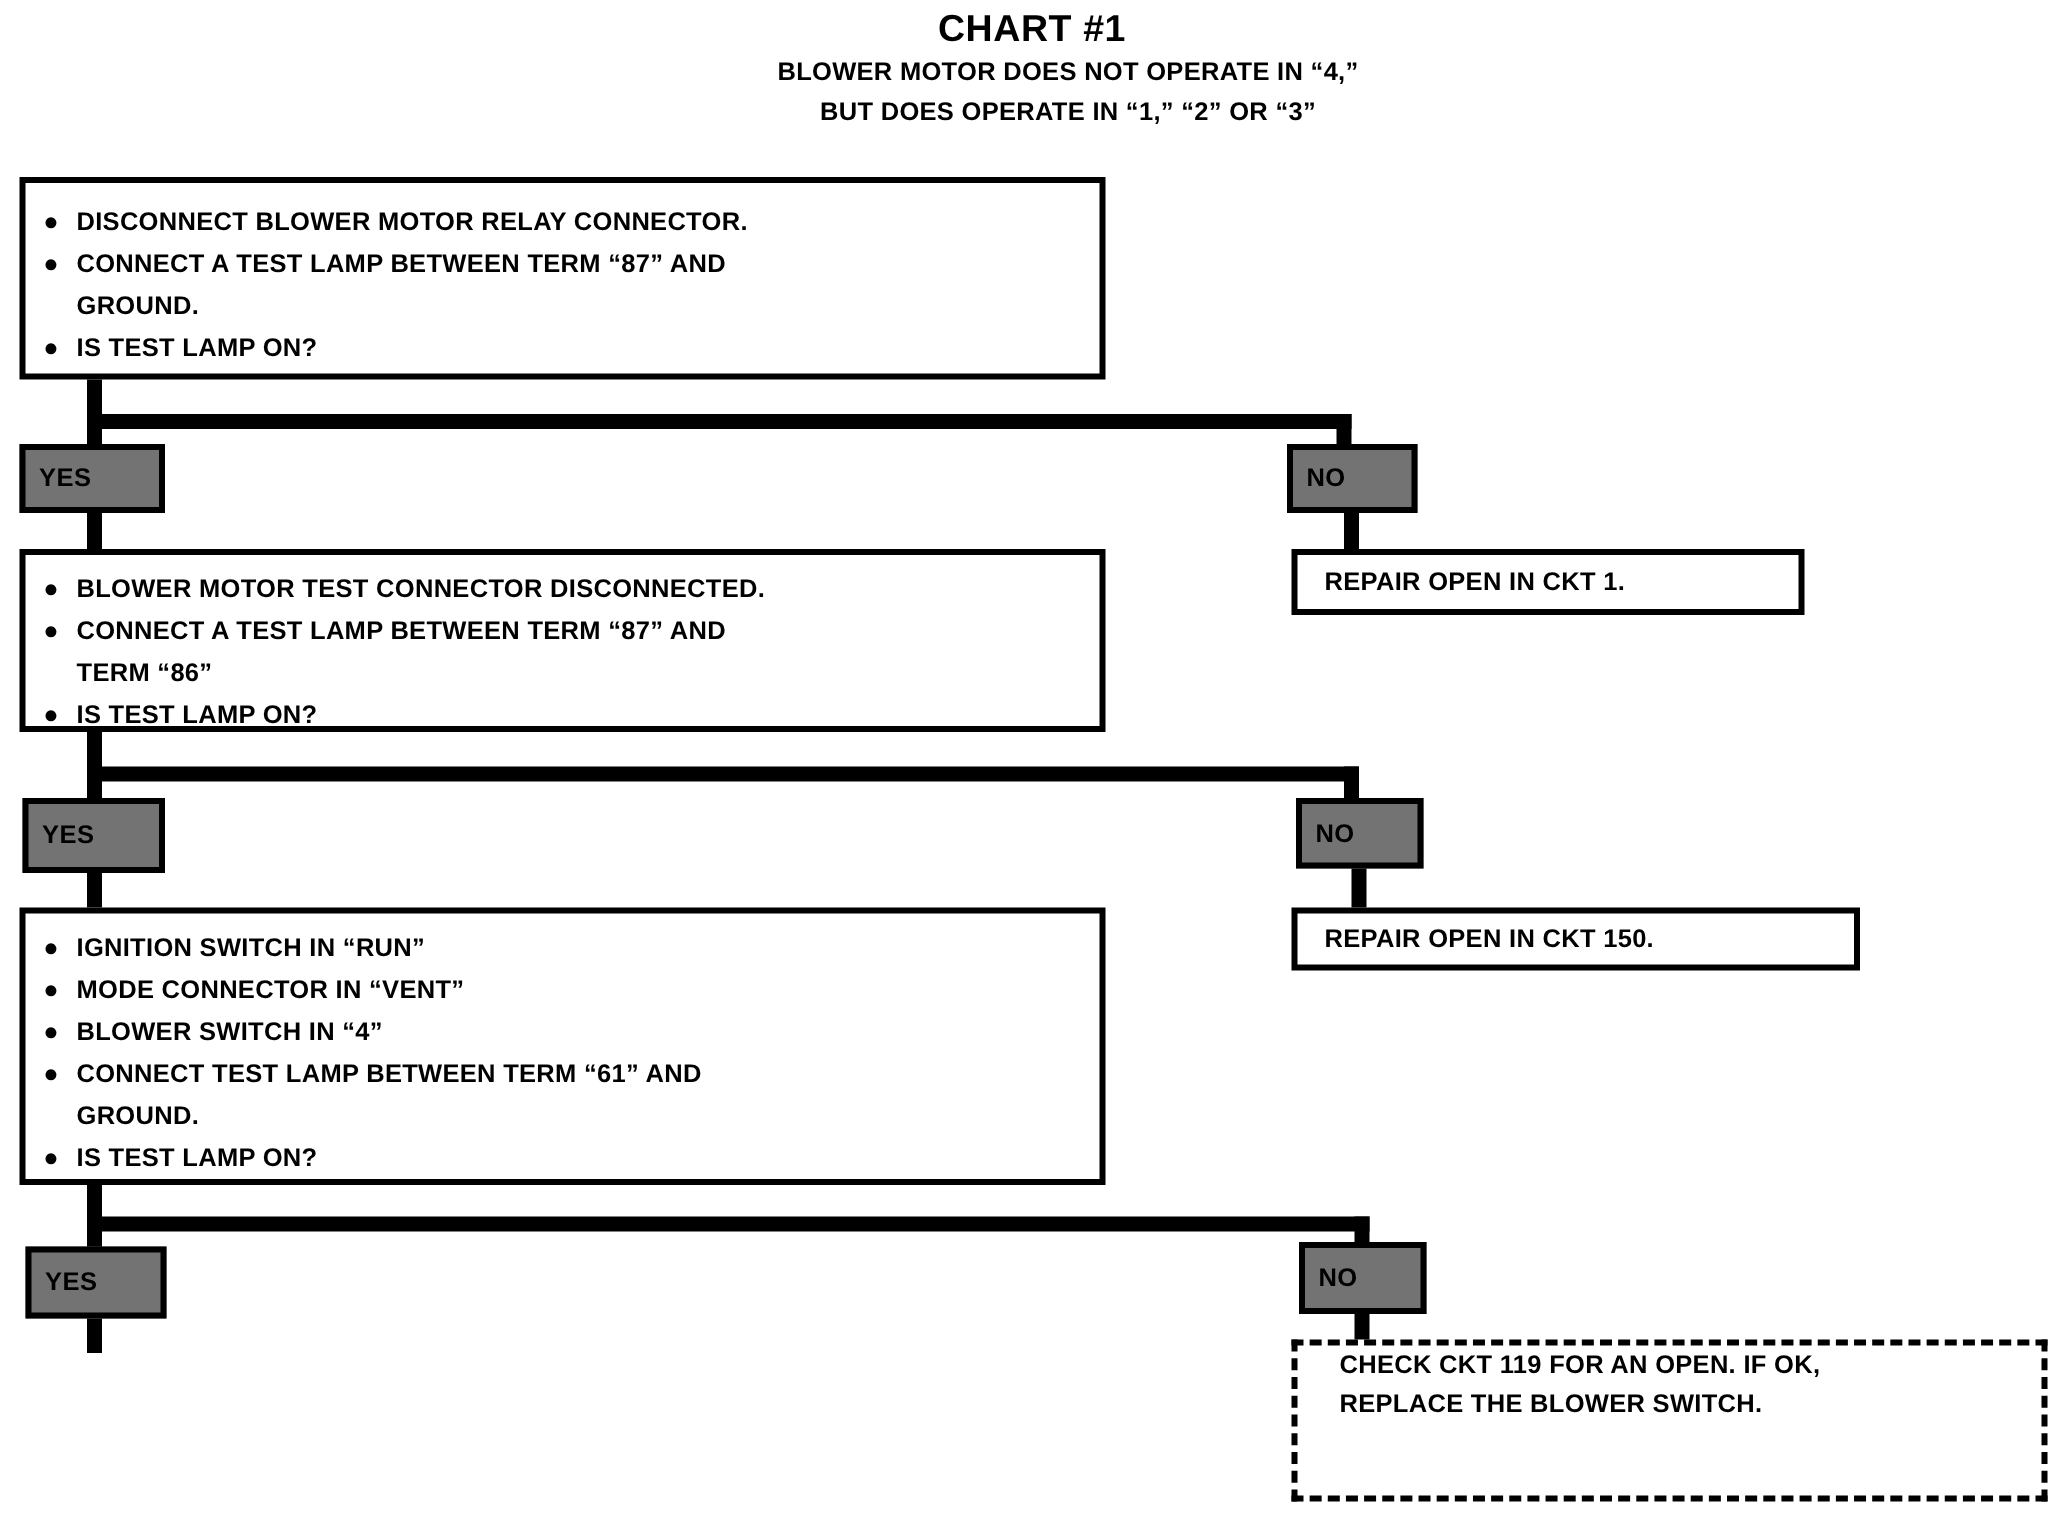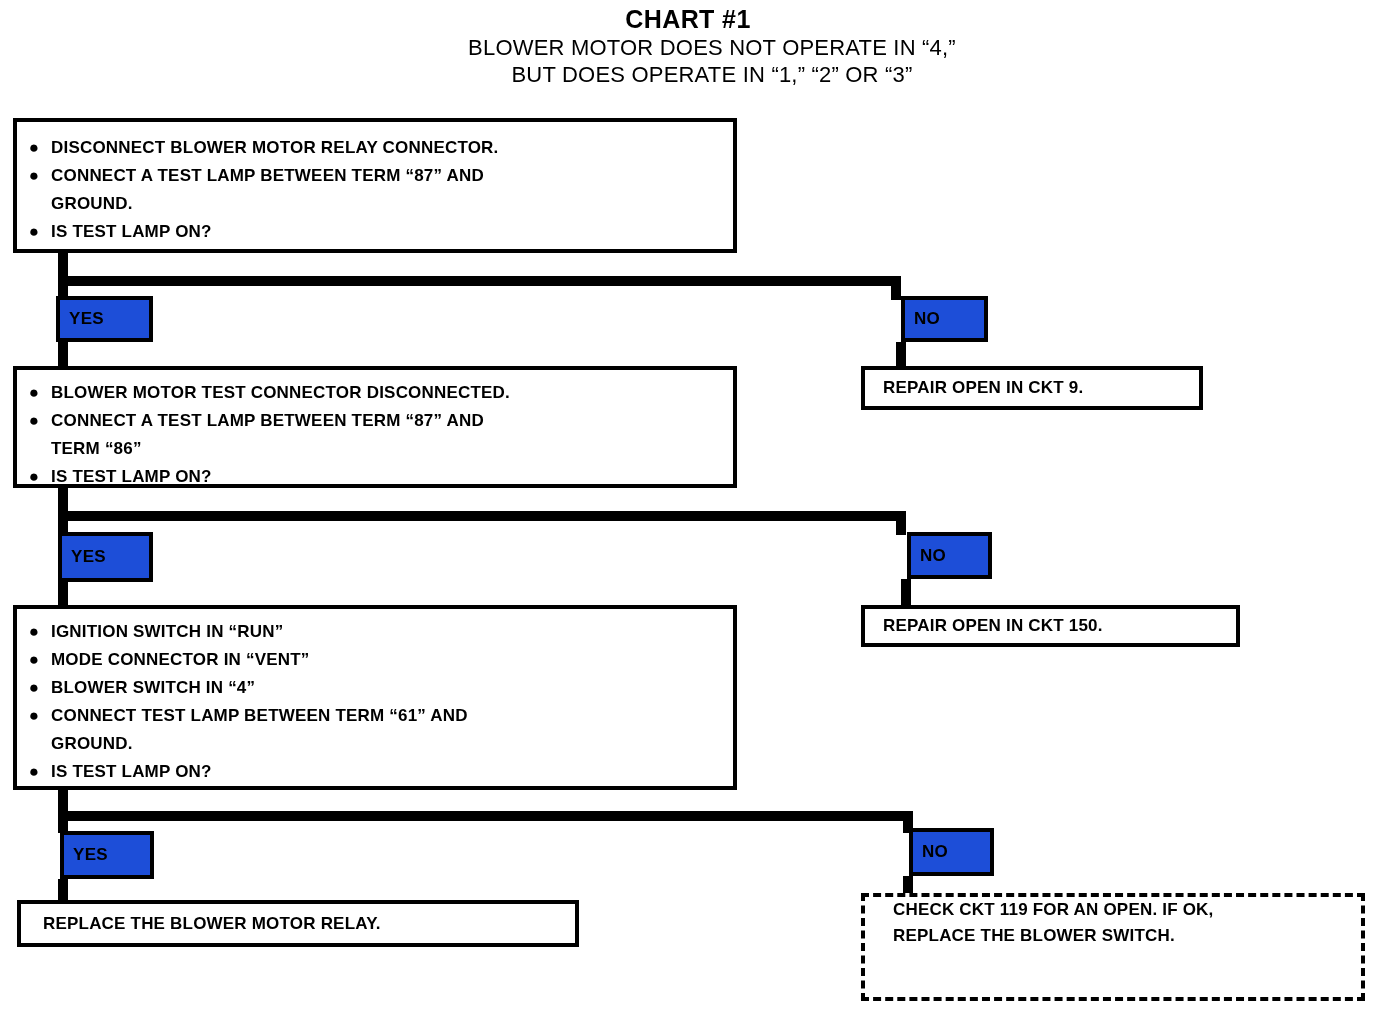--- a/index.html
+++ b/index.html
@@ -27,22 +27,22 @@
     width: 1376px;
     text-align: center;
   }
   .title-main {
     font-size: 25px;
     font-weight: bold;
     letter-spacing: 0.4px;
     line-height: 30px;
   }
   .title-sub {
-    font-size: 22px;
-    font-weight: normal;
+    font-size: 17px;
+    font-weight: bold;
     letter-spacing: 0.2px;
     line-height: 27px;
     padding-left: 48px;
   }
 
   
   .box {
     position: absolute;
     box-sizing: border-box;
     border: 4px solid #000000;
@@ -85,24 +85,23 @@
     letter-spacing: 0.2px;
     line-height: 26px;
     white-space: pre-line;
   }
 
   
   .branch-box {
     position: absolute;
     box-sizing: border-box;
     border: 4px solid #000000;
-    background: #1d4ed8;
+    background: #737373;
     display: flex;
     align-items: center;
-    margin-left: 43px;
   }
   .branch-label {
     font-size: 17px;
     font-weight: bold;
     letter-spacing: 0.3px;
     padding-left: 9px;
   }
 
   
   .conn-v {
@@ -173,21 +172,21 @@
 TERM “86”</span>
       </div>
       <div class="bullet-row">
         <span class="bullet-dot">●</span>
         <span class="bullet-text">IS TEST LAMP ON?</span>
       </div>
     </div>
   </div>
 
   <div class="box" style="left:861px; top:366px; width:342px; height:44px; display:flex; align-items:center; padding-left:18px;">
-    <span class="result-text">REPAIR OPEN IN CKT 9.</span>
+    <span class="result-text">REPAIR OPEN IN CKT 1.</span>
   </div>
 
   <div class="conn-v" style="left:58px; top:488px; height:33px;"></div>
   <div class="conn-h" style="left:58px; top:511px; width:848px;"></div>
   <div class="conn-v" style="left:896px; top:511px; height:24px;"></div>
   <div class="conn-v" style="left:58px; top:511px; height:24px;"></div>
 
   <div class="branch-box" style="left:15px; top:532px; width:95px; height:50px;">
     <span class="branch-label">YES</span>
   </div>
@@ -236,22 +235,19 @@
   <div class="branch-box" style="left:17px; top:831px; width:94px; height:48px;">
     <span class="branch-label">YES</span>
   </div>
   <div class="branch-box" style="left:866px; top:828px; width:85px; height:48px;">
     <span class="branch-label">NO</span>
   </div>
 
   <div class="conn-v" style="left:58px; top:879px; height:23px;"></div>
   <div class="conn-v" style="left:903px; top:876px; height:20px;"></div>
 
-  <div class="box" style="left:17px; top:900px; width:562px; height:47px; display:flex; align-items:center; padding-left:22px;">
-    <span class="result-text">REPLACE THE BLOWER MOTOR RELAY.</span>
-  </div>
 
   <div class="box dashed" style="left:861px; top:893px; width:504px; height:108px; display:flex; padding-left:28px;">
     <span class="result-text">CHECK CKT 119 FOR AN OPEN. IF OK,
 REPLACE THE BLOWER SWITCH.</span>
   </div>
 
 </div>
 
 </body></html>

